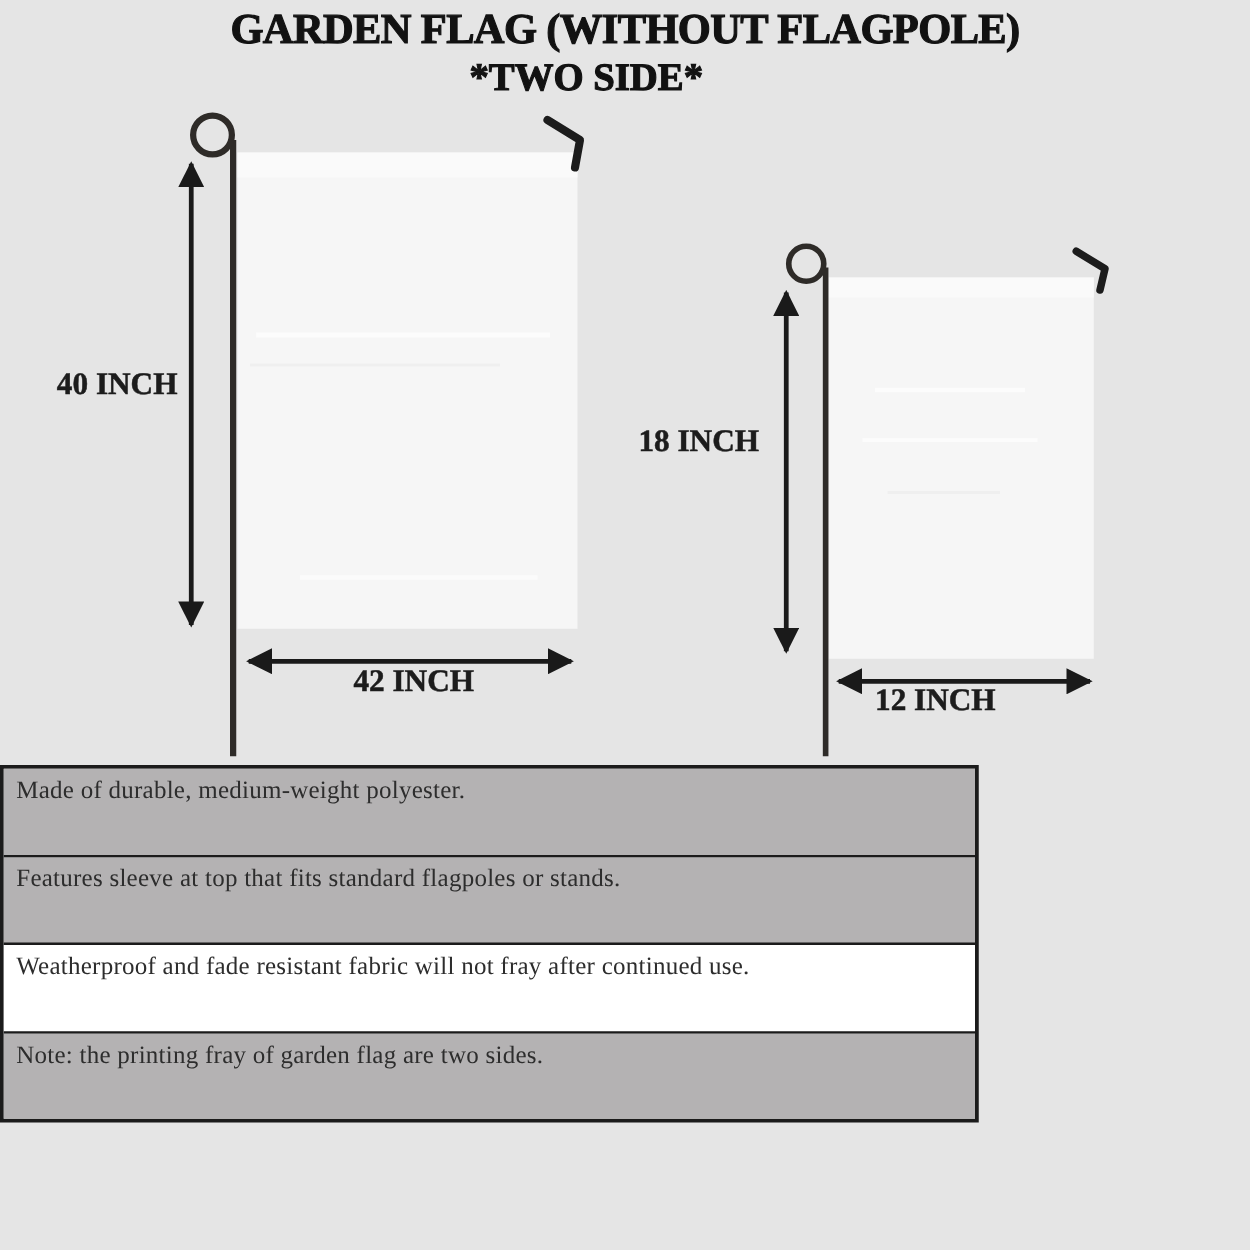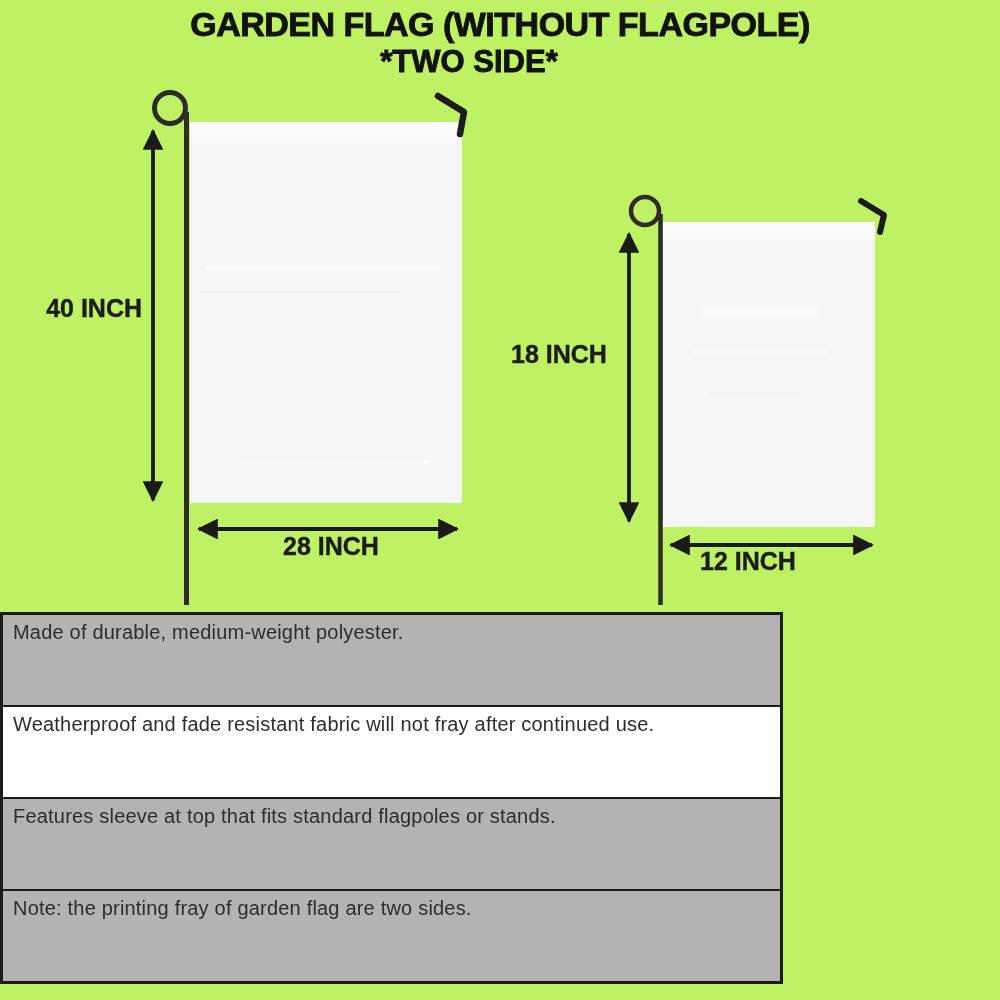--- a/index.html
+++ b/index.html
@@ -1,22 +1,22 @@
 <!DOCTYPE html>
 <html><head>
 <meta charset="utf-8">
 <style>
   html, body { margin: 0; padding: 0; background: #ffffff; }
   .canvas {
     position: relative;
     width: 1000px;
     height: 1000px;
-    background: #bef264;
+    background: #e5e5e5;
     overflow: hidden;
-    font-family: Liberation Sans, sans-serif;
+    font-family: Liberation Serif, serif;
   }
 
   
   .title-block {
     position: absolute;
     top: 4px; left: 0; width: 1000px;
     text-align: center;
     color: #121212;
   }
   .title-line1 {
@@ -49,21 +49,21 @@
   }
   .dim-40 { left: 30px;  top: 295px; width: 112px; text-align: right; }
   .dim-18 { left: 505px; top: 341px; width: 108px; text-align: center; }
   .dim-28 { left: 258px; top: 533px; width: 146px; text-align: center; }
   .dim-12 { left: 700px; top: 548px; width: 146px; }
 
   
   .feature-table {
     position: absolute;
     left: 0; top: 612px;
-    width: 783px; height: 372px;
+    width: 783px; height: 286px;
     box-sizing: border-box;
     border: 3px solid #1b1b1b;
     display: flex;
     flex-direction: column;
   }
   .feature-row {
     flex: 1;
     box-sizing: border-box;
     border-bottom: 2.5px solid #1b1b1b;
     padding: 6px 10px 0 10px;
@@ -113,24 +113,24 @@
       <line x1="710" y1="394" x2="800" y2="394" stroke="#eeeeee" stroke-width="2.5" opacity="0.8"></line>
       <line x1="660.5" y1="214" x2="660.5" y2="605" stroke="#2e2b28" stroke-width="4.5"></line>
       <circle cx="645" cy="211" r="14" fill="none" stroke="#2e2b28" stroke-width="4.5"></circle>
       <polyline points="861,201 884,215 880,232" fill="none" stroke="#1c1c1c" stroke-width="6" stroke-linecap="round" stroke-linejoin="round"></polyline>
       <line x1="629" y1="234" x2="629" y2="521" stroke="#1a1a1a" stroke-width="3.8" marker-start="url(#ah)" marker-end="url(#ah)"></line>
       <line x1="671" y1="545" x2="872" y2="545" stroke="#1a1a1a" stroke-width="3.8" marker-start="url(#ah)" marker-end="url(#ah)"></line>
     </g>
   </svg>
 
   <div class="dim-label dim-40">40 INCH</div>
-  <div class="dim-label dim-28">28 INCH</div>
+  <div class="dim-label dim-28">42 INCH</div>
   <div class="dim-label dim-18">18 INCH</div>
   <div class="dim-label dim-12">12 INCH</div>
 
   <div class="feature-table">
     <div class="feature-row row-gray">Made of durable, medium-weight polyester.</div>
+    <div class="feature-row row-gray">Features sleeve at top that fits standard flagpoles or stands.</div>
     <div class="feature-row row-white">Weatherproof and fade resistant fabric will not fray after continued use.</div>
-    <div class="feature-row row-gray">Features sleeve at top that fits standard flagpoles or stands.</div>
     <div class="feature-row row-gray">Note: the printing fray of garden flag are two sides.</div>
   </div>
 
 </div>
 
 </body></html>

